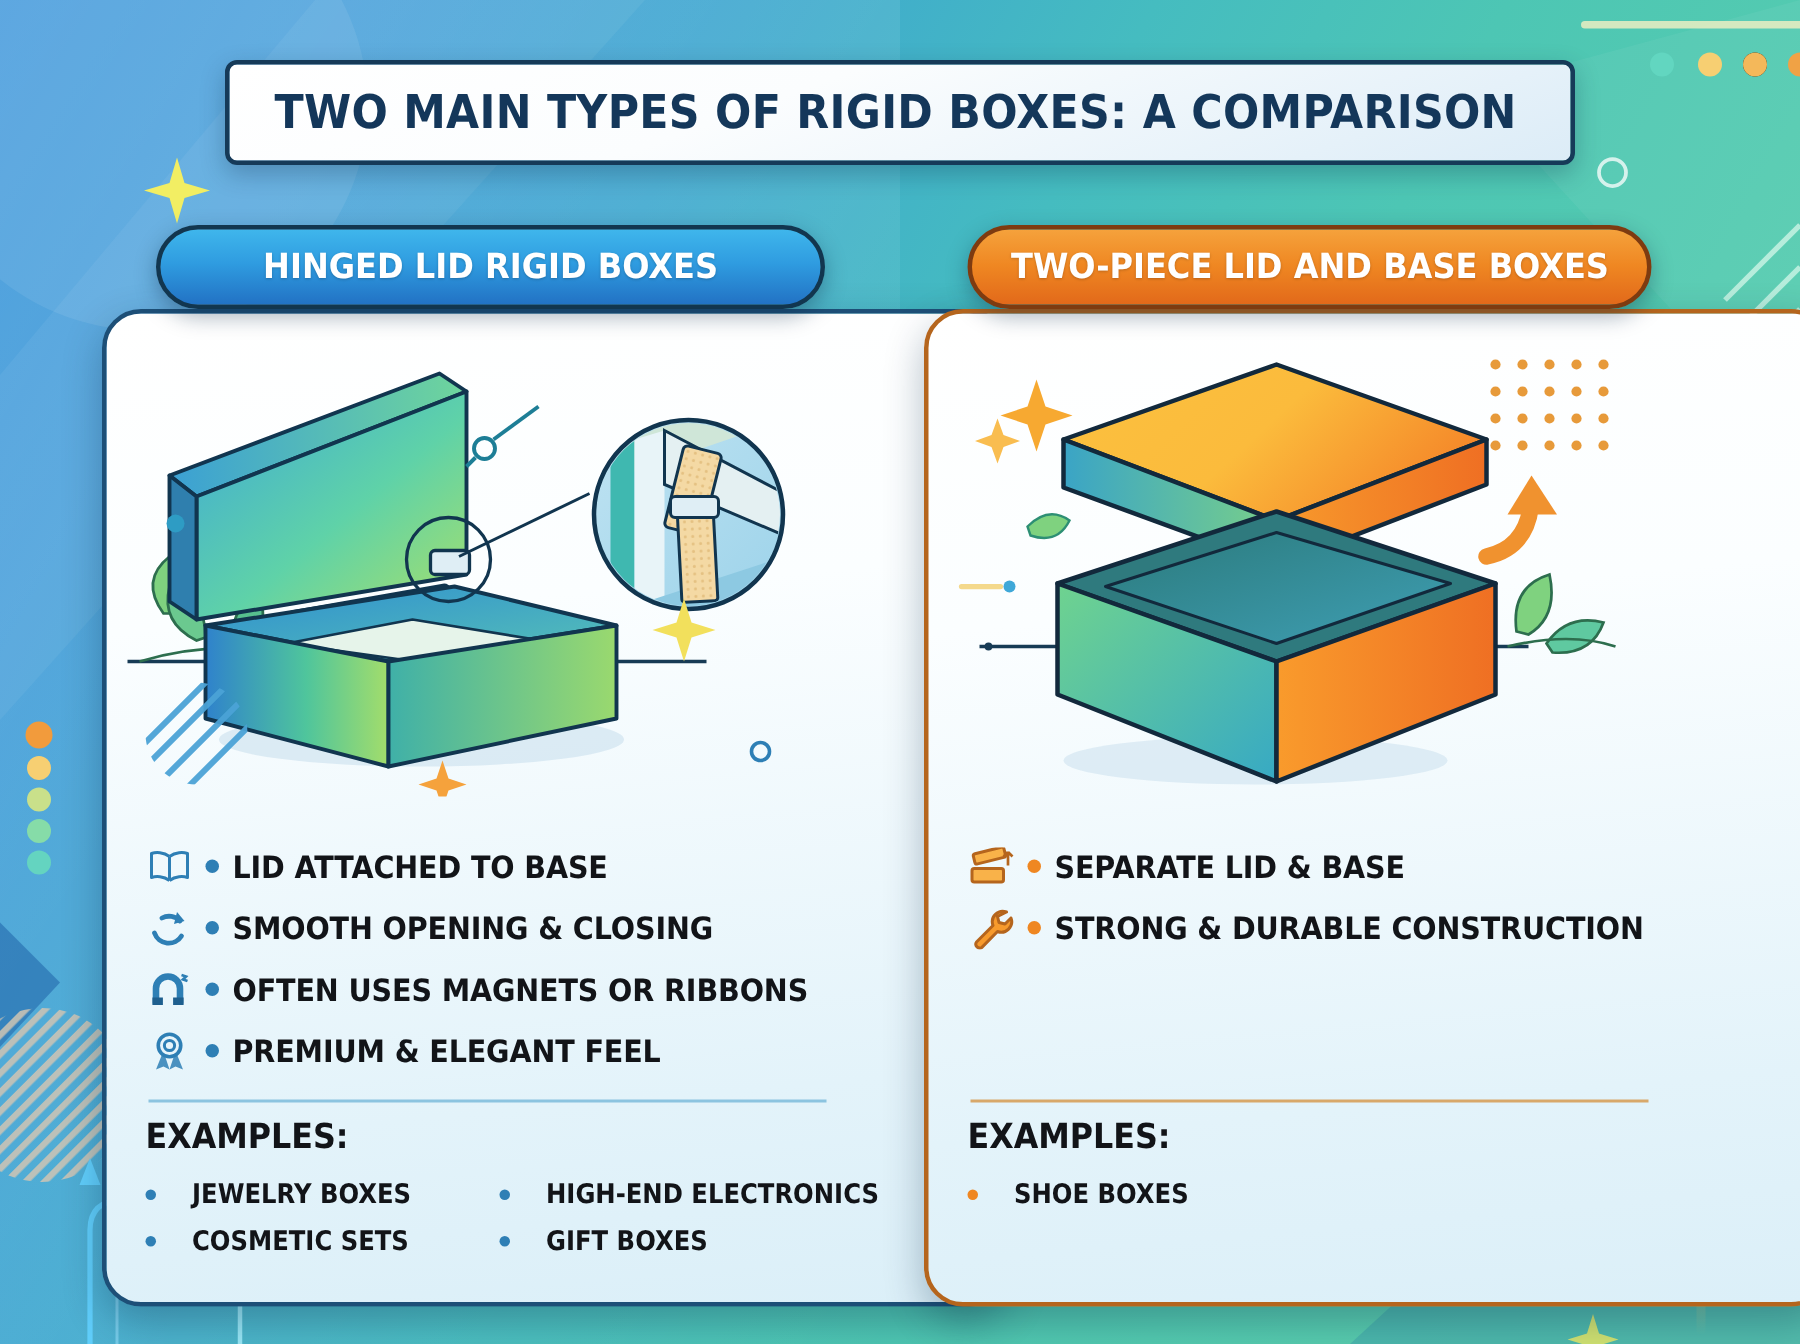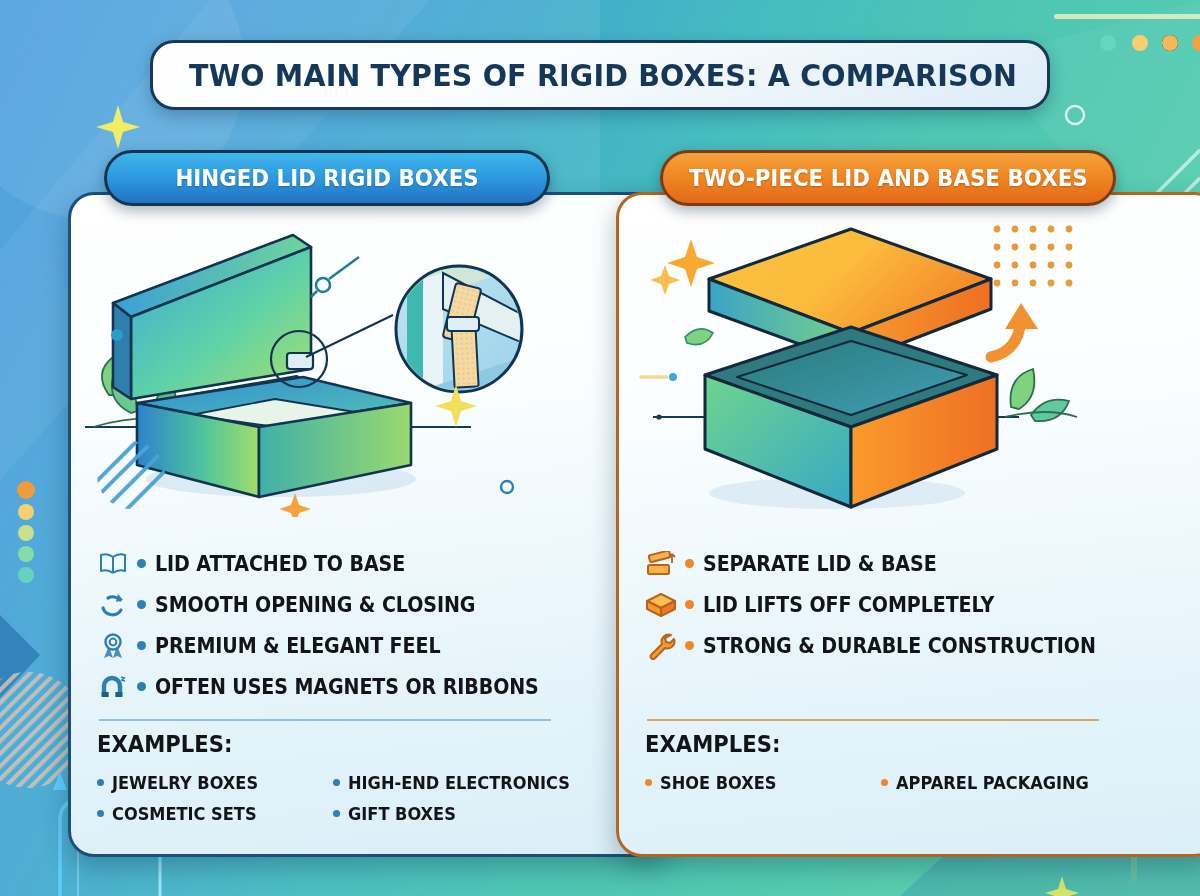--- a/index.html
+++ b/index.html
@@ -26,40 +26,40 @@
 
   
   .bg { position: absolute; inset: 0; overflow: hidden; }
   .bg svg { position: absolute; inset: 0; width: 1200px; height: 896px; }
 
   
   .title-bar {
     position: absolute;
     left: 150px; top: 40px;
     width: 900px; height: 70px;
-    border-radius: 24px;
+    border-radius: 8px;
     background: linear-gradient(160deg, #ffffff 0%, #fbfdfe 40%, #dcecf7 100%);
     border: 3px solid #163a58;
     box-shadow: 0 6px 16px rgba(10,40,70,.28);
-    display: flex; align-items: center; justify-content: flex-start;
+    display: flex; align-items: center; justify-content: flex-end;
   }
   .title-text {
     font-family: "DejaVu Sans", sans-serif;
     font-weight: 700;
     font-size: 31px;
     letter-spacing: .2px;
     color: #14375a;
     transform: scaleX(.92);
     white-space: nowrap;
   }
 
   
   .card {
     position: absolute;
-    top: 192px;
+    top: 206px;
     width: 604px; height: 665px;
     border-radius: 26px;
     background: linear-gradient(175deg, #ffffff 0%, #fbfeff 30%, #e3f3fa 78%, #dbeff8 100%);
     box-shadow: 0 10px 26px rgba(8,38,66,.30);
     overflow: hidden;
   }
   #card-left  { left: 68px;  border: 3px solid #1d4f77; }
   #card-right { left: 616px; border: 3px solid #b5651d; }
 
   
@@ -71,21 +71,21 @@
     display: flex; align-items: center; justify-content: center;
     box-shadow: 0 5px 14px rgba(8,38,66,.35);
     text-align: right;
   }
   #pill-left {
     left: 104px; width: 446px;
     background: linear-gradient(180deg, #3fb6ec 0%, #2f9ce0 45%, #2272c4 100%);
     border: 3px solid #12364f;
   }
   #pill-right {
-    left: 660px; width: 456px;
+    left: 645px; width: 456px;
     background: linear-gradient(180deg, #f5a23c 0%, #ef8722 48%, #e2691a 100%);
     border: 3px solid #7e3b10;
   }
   .pill-text {
     font-family: "DejaVu Sans", sans-serif;
     font-weight: 700;
     font-size: 23px;
     color: #ffffff;
     white-space: nowrap;
     transform: scaleX(.93);
@@ -148,21 +148,21 @@
     transform-origin: left center;
   }
   .ex-grid {
     position: absolute;
     left: 26px; top: 572px;
     width: 470px;
     display: grid;
     grid-template-columns: 236px 234px;
     grid-auto-rows: 31px;
   }
-  .ex-item { display: flex; align-items: center; }
+  .ex-item { display: flex; align-items: center; gap: 16px; }
   .ex-dot {
     width: 7px; height: 7px; border-radius: 50%;
     flex: 0 0 7px; margin-right: 8px;
   }
   #card-left .ex-dot  { background: #2e7fb5; }
   #card-right .ex-dot { background: #ef8722; }
   .ex-label {
     font-family: "DejaVu Sans", sans-serif;
     font-weight: 700;
     font-size: 18px;
@@ -416,41 +416,41 @@
               <path d="M5 16a10 10 0 0 0 18 2" fill="none" stroke="#2e7fb5" stroke-width="3.2" stroke-linecap="round"></path>
               <path d="M10 6a10 10 0 0 1 12 2" fill="none" stroke="#2e7fb5" stroke-width="3.2" stroke-linecap="round"></path>
               <path d="M20 2l5 6-7 2z" fill="#2e7fb5"></path>
             </svg>
         </span>
         <span class="feat-dot"></span>
         <span class="feat-label">SMOOTH OPENING &amp; CLOSING</span>
       </div>
       <div class="feat-row">
         <span class="feat-ico">
+          <svg width="30" height="26" viewBox="0 0 30 26">
+              <path d="M6 22V12a8 8 0 0 1 16 0v10" fill="none" stroke="#2e7fb5" stroke-width="4.4"></path>
+              <rect x="3.6" y="18" width="7" height="5" fill="#1e5f8e"></rect>
+              <rect x="17.4" y="18" width="7" height="5" fill="#1e5f8e"></rect>
+              <path d="M23 3l3 1-2 2 3 1" fill="none" stroke="#2e7fb5" stroke-width="1.8"></path>
+            </svg>
+        </span>
+        <span class="feat-dot"></span>
+        <span class="feat-label">OFTEN USES MAGNETS OR RIBBONS</span>
+      </div>
+      <div class="feat-row">
+        <span class="feat-ico">
           <svg width="30" height="28" viewBox="0 0 30 28">
               <circle cx="15" cy="10" r="7.5" fill="none" stroke="#2e7fb5" stroke-width="2.4"></circle>
               <circle cx="15" cy="10" r="3.4" fill="none" stroke="#2e7fb5" stroke-width="2"></circle>
               <path d="M10 16l-4 10 5-2 4 2-3-9z" fill="#2e7fb5" opacity=".85"></path>
               <path d="M20 16l4 10-5-2-4 2 3-9z" fill="#2e7fb5" opacity=".85"></path>
             </svg>
         </span>
         <span class="feat-dot"></span>
         <span class="feat-label">PREMIUM &amp; ELEGANT FEEL</span>
-      </div>
-      <div class="feat-row">
-        <span class="feat-ico">
-          <svg width="30" height="26" viewBox="0 0 30 26">
-              <path d="M6 22V12a8 8 0 0 1 16 0v10" fill="none" stroke="#2e7fb5" stroke-width="4.4"></path>
-              <rect x="3.6" y="18" width="7" height="5" fill="#1e5f8e"></rect>
-              <rect x="17.4" y="18" width="7" height="5" fill="#1e5f8e"></rect>
-              <path d="M23 3l3 1-2 2 3 1" fill="none" stroke="#2e7fb5" stroke-width="1.8"></path>
-            </svg>
-        </span>
-        <span class="feat-dot"></span>
-        <span class="feat-label">OFTEN USES MAGNETS OR RIBBONS</span>
       </div>
     </div>
 
     <div class="divider"></div>
     <div class="ex-title">EXAMPLES:</div>
     <div class="ex-grid">
       <div class="ex-item">
           <span class="ex-dot"></span>
           <span class="ex-label">JEWELRY BOXES</span>
         </div>
@@ -569,51 +569,36 @@
               <rect x="3" y="14" width="21" height="9" rx="1.5" fill="#f9b249" stroke="#b5651d" stroke-width="2"></rect>
               <rect x="4" y="2" width="21" height="7" rx="1.5" transform="rotate(-14 14 5)" fill="#f9b249" stroke="#b5651d" stroke-width="2"></rect>
               <path d="M27 12V3m0 0l-3 3m3-3l3 3" fill="none" stroke="#b5651d" stroke-width="1.8"></path>
             </svg>
         </span>
         <span class="feat-dot"></span>
         <span class="feat-label">SEPARATE LID &amp; BASE</span>
       </div>
       <div class="feat-row">
         <span class="feat-ico">
-          <svg width="32" height="26" viewBox="0 0 32 26">
-              <polygon points="16,2 30,9 16,16 2,9" fill="#fbbf4d" stroke="#b5651d" stroke-width="2" stroke-linejoin="round"></polygon>
-              <polygon points="2,9 16,16 16,24 2,17" fill="#f79a2c" stroke="#b5651d" stroke-width="2" stroke-linejoin="round"></polygon>
-              <polygon points="16,16 30,9 30,17 16,24" fill="#ef7a26" stroke="#b5651d" stroke-width="2" stroke-linejoin="round"></polygon>
-            </svg>
-        </span>
-        <span class="feat-dot"></span>
-        <span class="feat-label">LID LIFTS OFF COMPLETELY</span>
-      </div>
-      <div class="feat-row">
-        <span class="feat-ico">
           <svg width="32" height="28" viewBox="0 0 32 28">
               <path d="M26 3a7 7 0 0 0-9 9L6 23a2.6 2.6 0 0 0 3.6 3.6L20 16a7 7 0 0 0 9-9l-4 4-4-1-1-4z" fill="#f79a2c" stroke="#b5651d" stroke-width="2" stroke-linejoin="round"></path>
             </svg>
         </span>
         <span class="feat-dot"></span>
         <span class="feat-label">STRONG &amp; DURABLE CONSTRUCTION</span>
       </div>
     </div>
 
     <div class="divider"></div>
     <div class="ex-title">EXAMPLES:</div>
     <div class="ex-grid">
       <div class="ex-item">
           <span class="ex-dot"></span>
           <span class="ex-label">SHOE BOXES</span>
         </div>
-      <div class="ex-item">
-          <span class="ex-dot"></span>
-          <span class="ex-label">APPAREL PACKAGING</span>
-        </div>
     </div>
   </div>
 
   <div class="pill" id="pill-left">
     <span class="pill-text">HINGED LID RIGID BOXES</span>
   </div>
   <div class="pill" id="pill-right">
     <span class="pill-text">TWO-PIECE LID AND BASE BOXES</span>
   </div>
 

